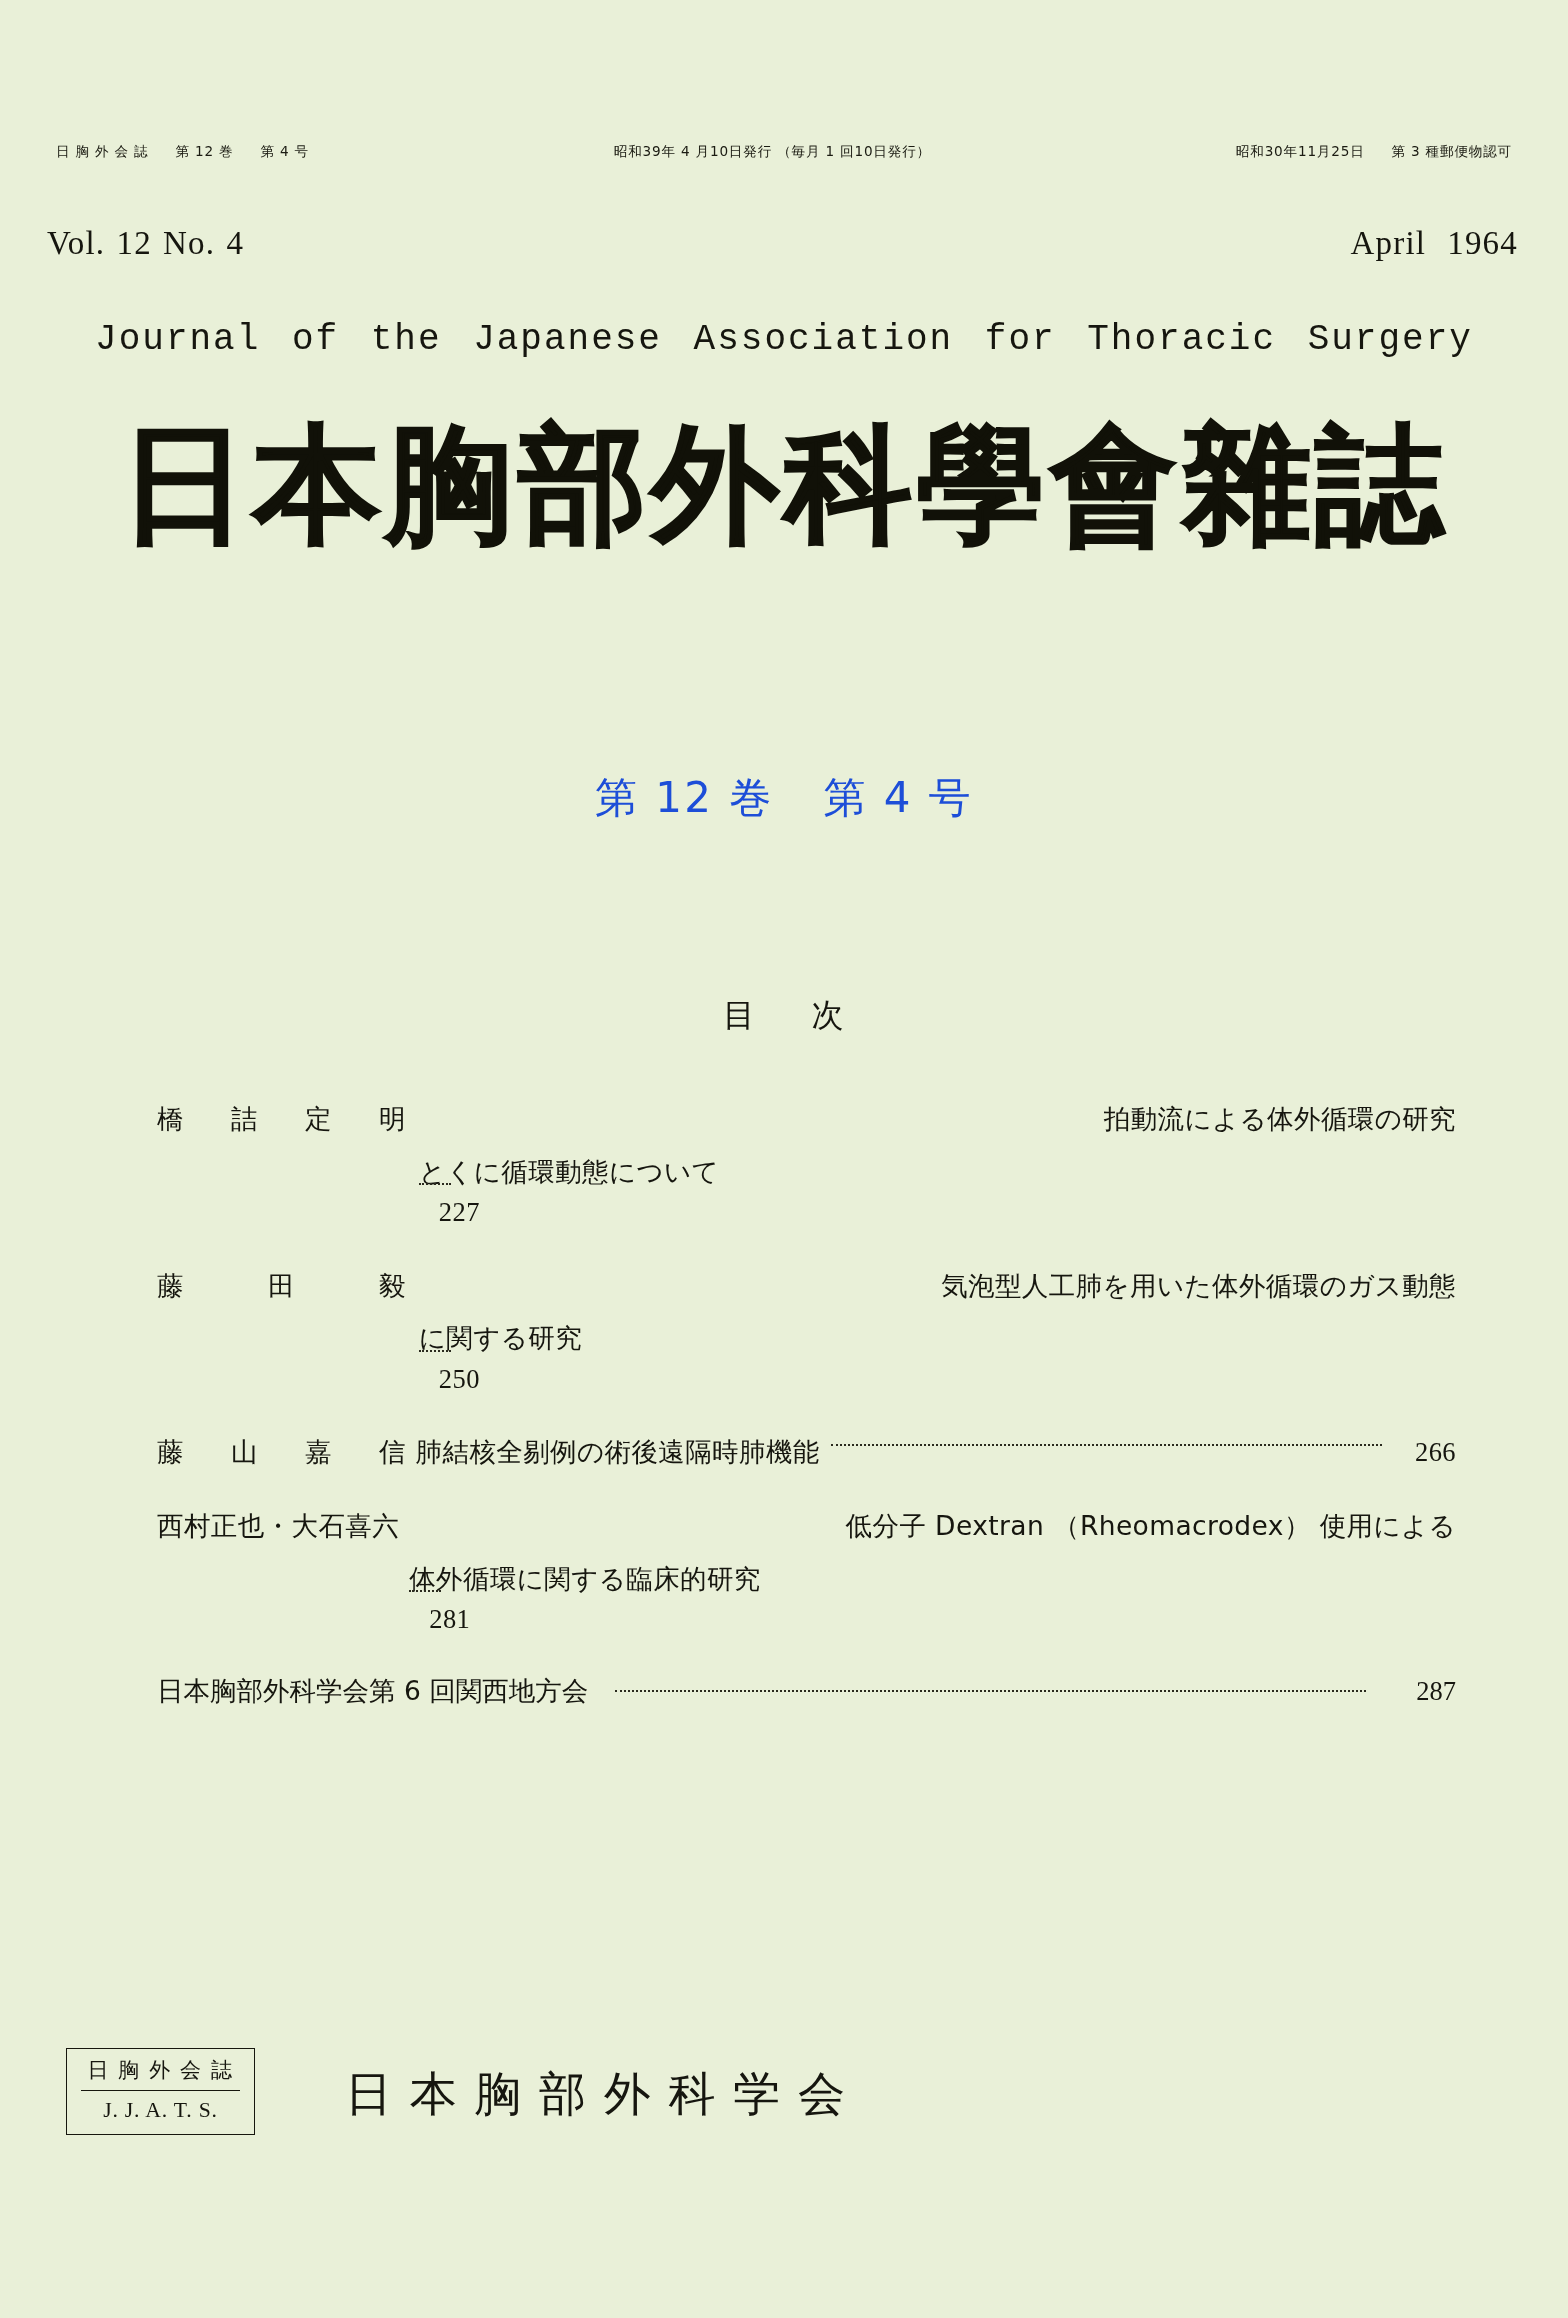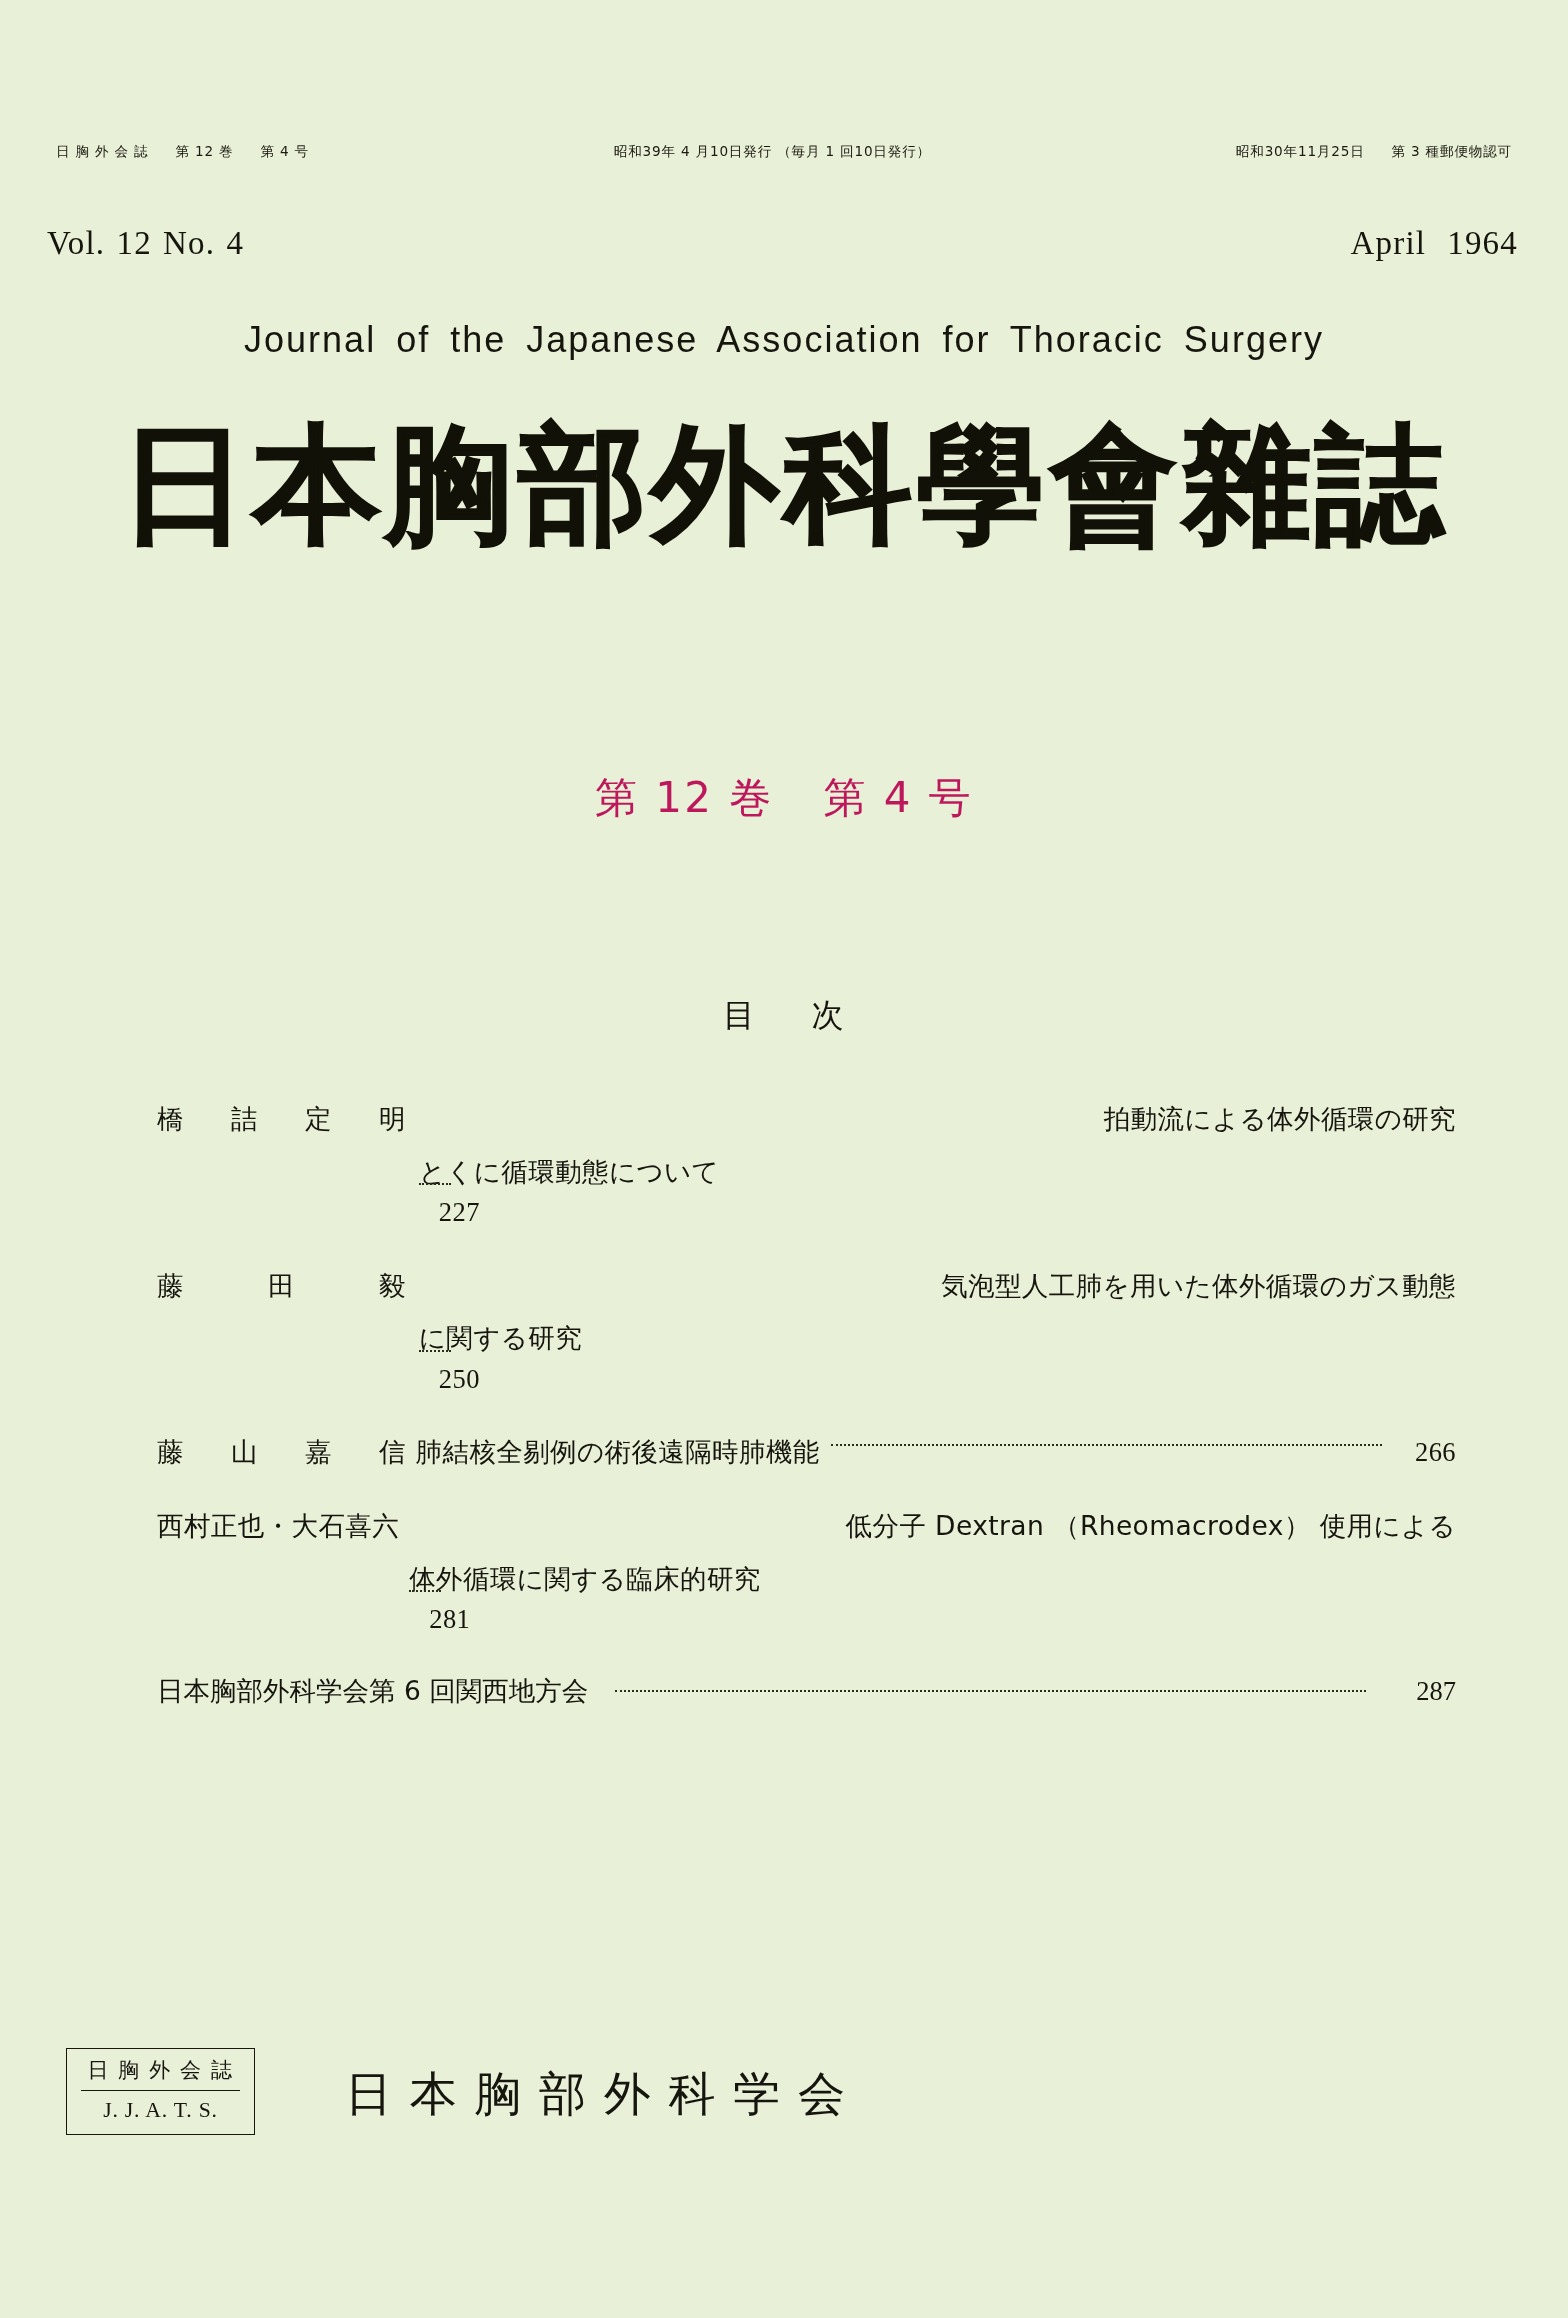--- a/index.html
+++ b/index.html
@@ -56,21 +56,21 @@
   .vol-left span { margin-right: 11.2px; }
   .vol-right span { margin-left: 21px; }
 
   
   .en-title {
     position: absolute;
     top: 319px;
     left: 0;
     right: 0;
     text-align: center;
-    font-family: Liberation Sans, sans-serif;
+    font-family: Liberation Mono, monospace;
     font-size: 36px;
     letter-spacing: 2px;
     word-spacing: 8px;
     color: #16160f;
   }
 
   
   .jp-title {
     position: absolute;
     top: 413px;
@@ -89,21 +89,21 @@
   
   .jp-vol {
     position: absolute;
     top: 770px;
     left: 0;
     right: 0;
     text-align: center;
     font-family: "DejaVu Sans", sans-serif;
     font-size: 42px;
     letter-spacing: 2.4px;
-    color: #be185d;
+    color: #1d4ed8;
   }
   .jp-vol .gap { display: inline-block; width: 50px; }
 
   
   .toc-heading {
     position: absolute;
     top: 994px;
     left: 0;
     right: 0;
     text-align: center;

